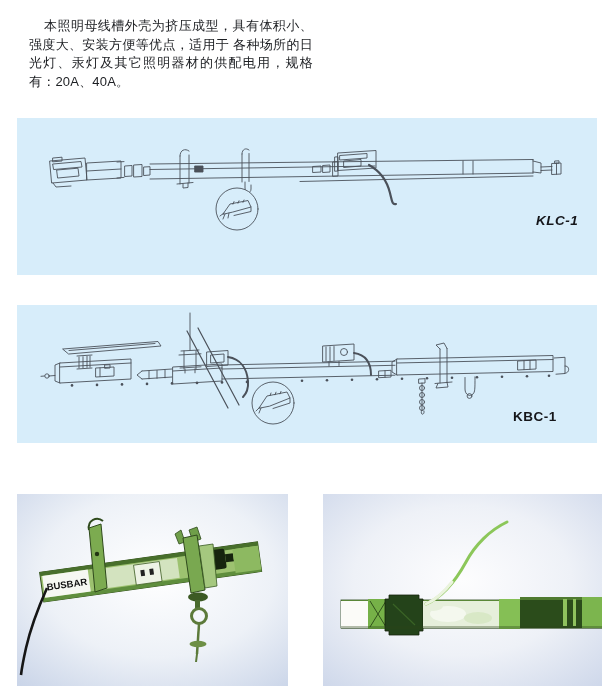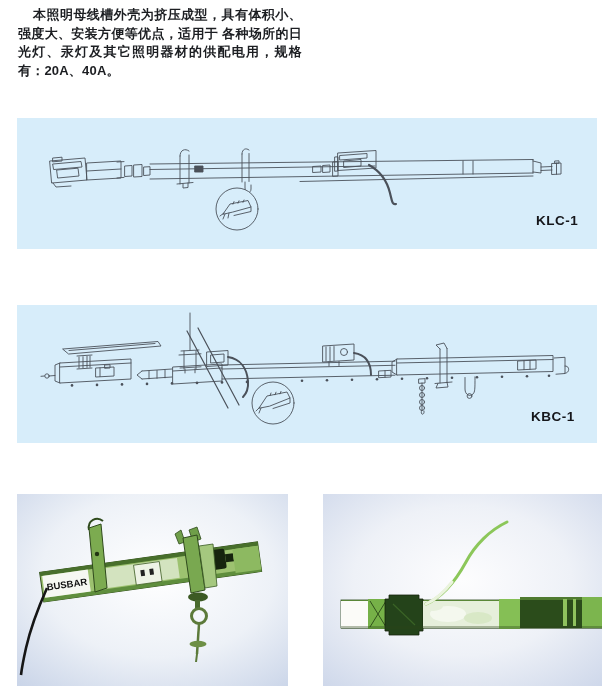--- a/index.html
+++ b/index.html
@@ -1,26 +1,26 @@
 <!DOCTYPE html>
 <html><head>
 <meta charset="utf-8">
 <style>
   html,body{margin:0;padding:0;background:#ffffff;}
   #page{position:relative;width:610px;height:692px;background:#ffffff;overflow:hidden;
         font-family:"Liberation Sans",sans-serif;color:#16181c;}
-  .para{position:absolute;margin:0;text-align:justify;color:#1c1e22;font-weight:bold;}
+  .para{position:absolute;margin:11px;text-align:justify;color:#1c1e22;}
   #zh-para{left:18px;top:6px;width:284px;font-size:13px;line-height:18.5px;text-indent:15px;letter-spacing:.2px;}
   #en-para{left:298px;top:7px;width:297px;font-size:12.2px;line-height:16.4px;text-indent:10px;}
   .panel{position:absolute;left:17px;width:580px;background:#d7edfa;}
-  #panel-klc{top:118px;height:131px;}
+  #panel-klc{top:118px;height:157px;font-style:italic;}
   #panel-kbc{top:305px;height:138px;}
   .panel-label{position:absolute;font-size:13.5px;font-weight:bold;letter-spacing:.5px;color:#15161a;}
   #label-klc{left:519px;top:95px;}
-  #label-kbc{left:514px;top:104px;}
+  #label-kbc{left:496px;top:104px;}
   .photo{position:absolute;top:494px;height:192px;}
   #photo-1{left:17px;width:271px;}
   #photo-2{left:323px;width:279px;}
   svg{display:block;}
 </style>
 </head>
 <body>
 
 <div id="page">
 

